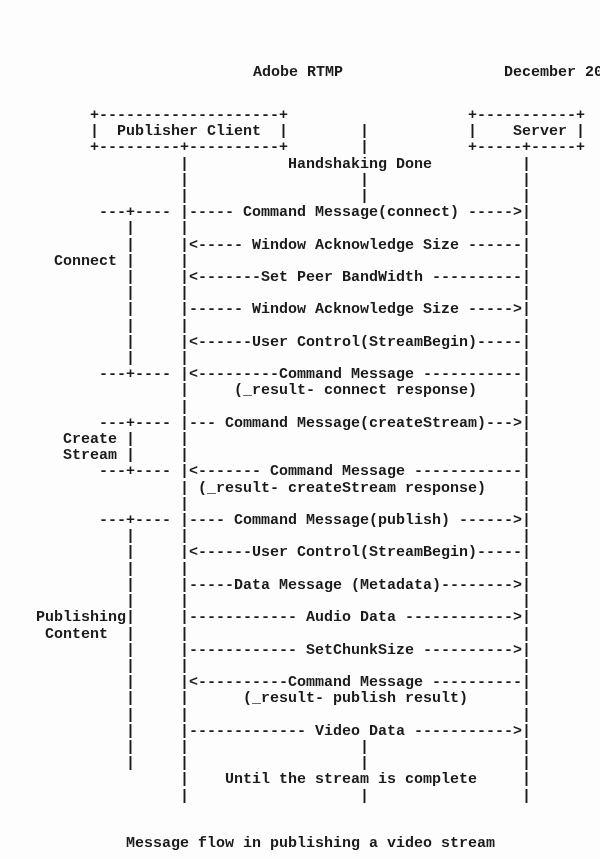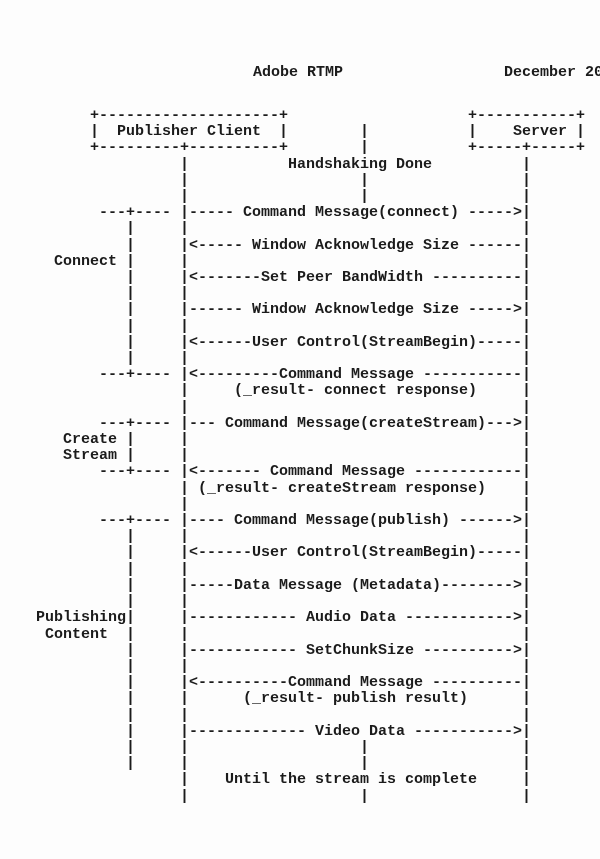--- a/index.html
+++ b/index.html
@@ -107,13 +107,14 @@
               |     |                                     |
               |     |&lt;----------Command Message ----------|
               |     |      (_result- publish result)      |
               |     |                                     |
               |     |------------- Video Data -----------&gt;|
               |     |                   |                 |
               |     |                   |                 |
                     |    Until the stream is complete     |
                     |                   |                 |</pre>
 
+  <div class="caption">Message flow in publishing a video stream</div>
 </div>
 
 </body></html>

